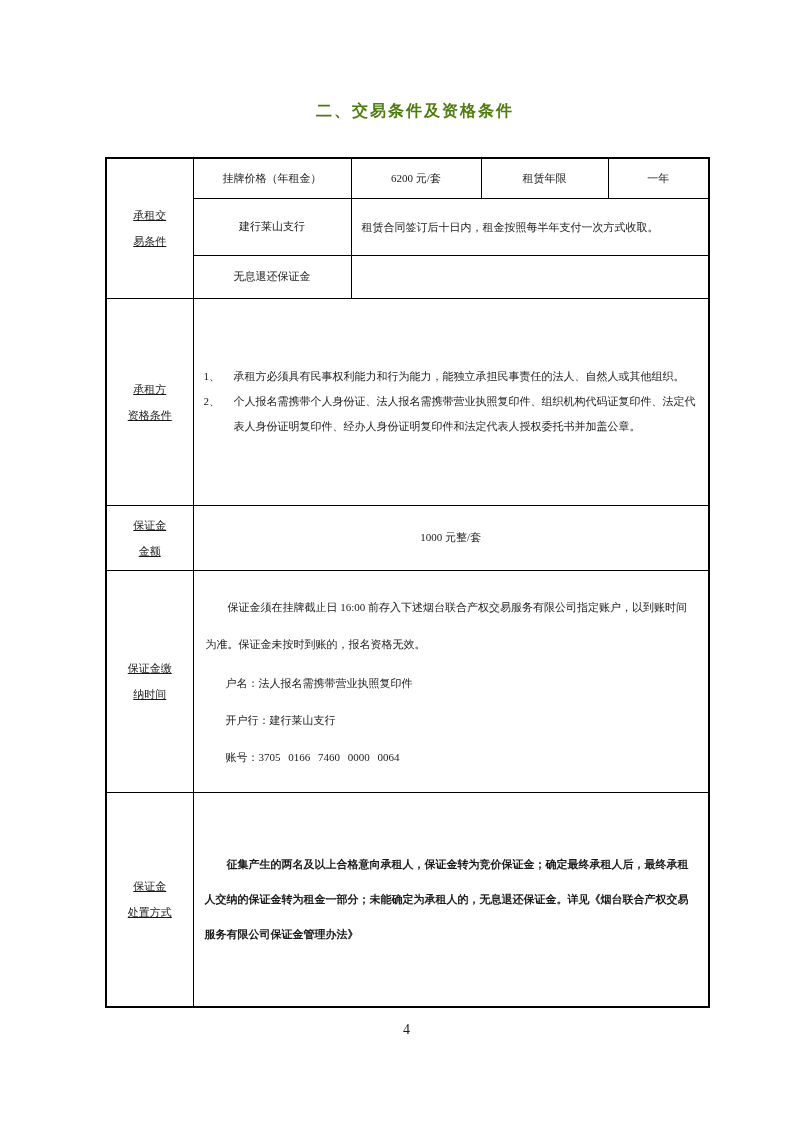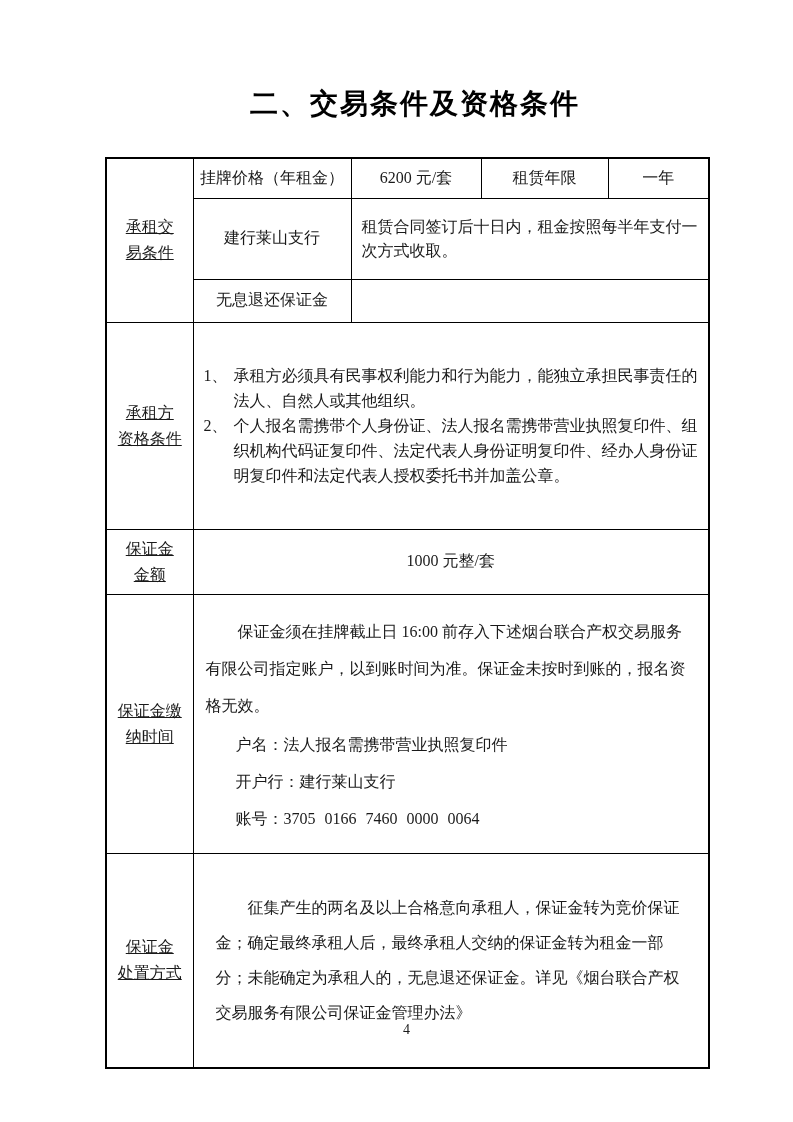--- a/index.html
+++ b/index.html
@@ -8,41 +8,41 @@
     width: 793px;
     height: 1122px;
     margin: 0 auto;
     background: #ffffff;
     font-family: "Liberation Serif", "DejaVu Serif", serif;
     color: #1a1a1a;
     overflow: hidden;
   }
   .doc-title {
     position: absolute;
-    top: 85px;
+    top: 101px;
     left: 105px;
     width: 620px;
     text-align: center;
-    font-size: 28px;
+    font-size: 16px;
     font-weight: bold;
     letter-spacing: 2px;
-    color: #000000;
+    color: #4d7c0f;
   }
   table.main-table {
     position: absolute;
     top: 157px;
     left: 105px;
     width: 603px;
     table-layout: fixed;
     border-collapse: collapse;
     border: 2px solid #000;
   }
   td {
     border: 1px solid #000;
-    font-size: 16px;
+    font-size: 11px;
     vertical-align: middle;
     padding: 2px 4px;
     overflow: hidden;
   }
   td.row-label {
     text-align: center;
     white-space: pre-line;
     line-height: 26px;
     padding: 2px;
     text-decoration: underline;
@@ -51,21 +51,21 @@
   td.content-cell { padding: 16px 10px; }
   .pay-text { line-height: 24px; }
   .qual-list { line-height: 25px; }
   .qual-item { display: flex; }
   .qual-marker { width: 30px; flex: 0 0 30px; }
   .qual-text { flex: 1; }
   .dep-time-block { line-height: 37px; }
   .first-indent { text-indent: 2em; margin: 2px; }
   .bank-line { margin-left: 2em; }
   .acct-number { word-spacing: 5px; }
-  .disposal-para { line-height: 35px; text-indent: 2em; margin: 12px; }
+  .disposal-para { line-height: 35px; text-indent: 2em; margin: 1px; font-weight: bold; }
   .page-footer {
     position: absolute;
     top: 1022px;
     left: 105px;
     width: 603px;
     text-align: center;
     font-size: 14px;
   }
 </style>
 </head>

